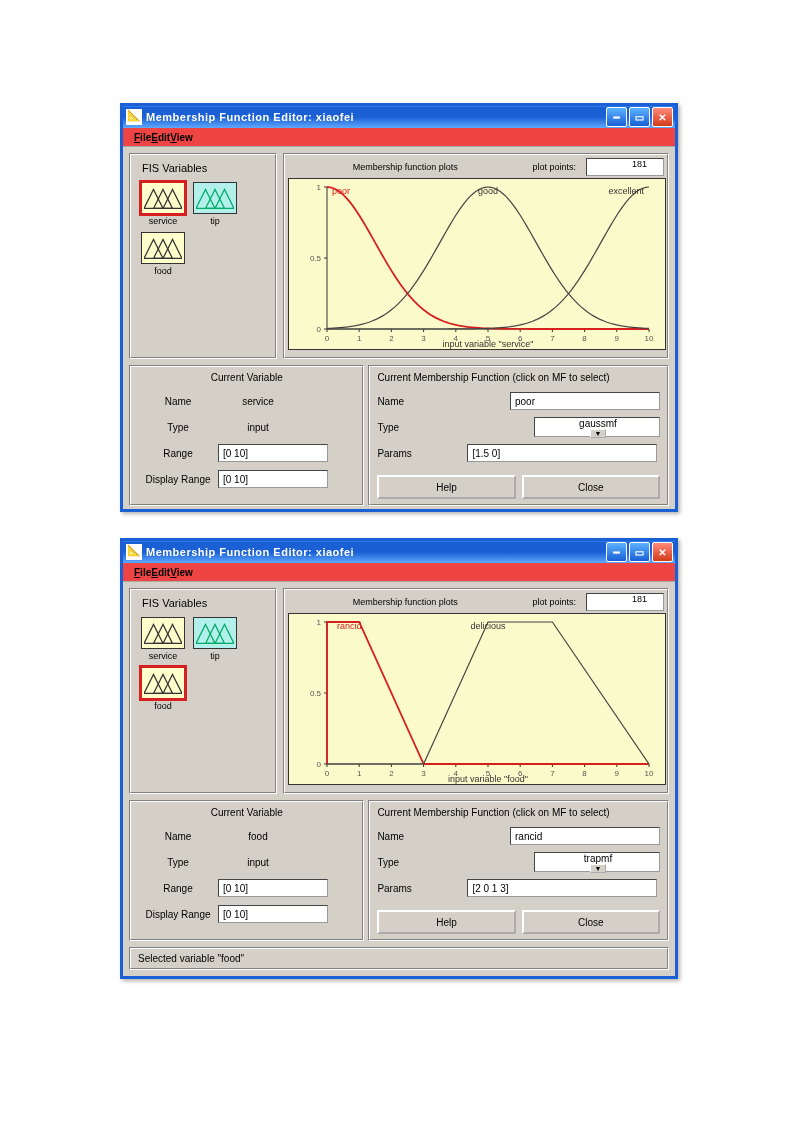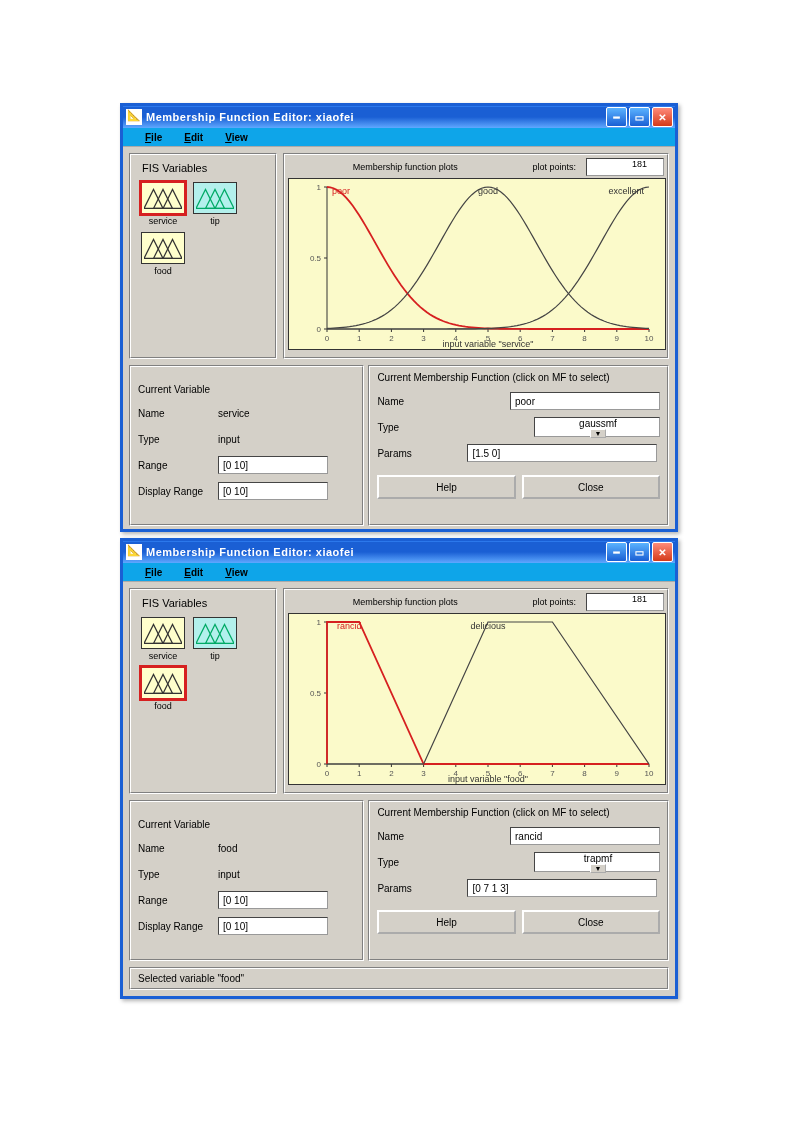--- a/index.html
+++ b/index.html
@@ -6,21 +6,21 @@
   .page{width:800px;height:1132px;position:relative;}
   .window{position:absolute;border:3px solid #1a5fd4;background:#d4d0c8;box-shadow:2px 2px 4px rgba(0,0,0,.3);}
   .titlebar{height:22px;background:linear-gradient(to bottom,#3a8dff 0%,#1a5fd4 5%,#1a5fd4 50%,#5fa8ff 100%);display:flex;align-items:center;padding:0 2px 0 3px;}
   .titlebar-icon{width:16px;height:16px;background:#fff;display:inline-block;margin-right:4px;position:relative;}
   .titlebar-icon::after{content:"📐";font-size:11px;position:absolute;top:0;left:1px;}
   .titlebar-text{flex:1;color:#fff;font-weight:bold;font-size:11px;letter-spacing:.5px;}
   .winbtns{display:flex;gap:2px;}
   .winbtn{width:19px;height:18px;border:1px solid #fff;border-radius:2px;display:flex;align-items:center;justify-content:center;font-size:10px;font-weight:bold;color:#fff;}
   .winbtn.min,.winbtn.max{background:linear-gradient(#5bb3ff,#1a5fd4);}
   .winbtn.close{background:linear-gradient(#ff8b7a,#d43a1a);}
-  .menubar{height:18px;background:#0ea5e9;border-bottom:1px solid #aaa;display:flex;align-items:center;padding-left:22px;gap:22px;font-size:10px;font-weight:bold;}
+  .menubar{height:18px;background:#ef4444;border-bottom:1px solid #aaa;display:flex;align-items:center;padding-left:11px;gap:0;font-size:10px;font-weight:bold;}
   .menubar span{cursor:default;text-decoration:underline;text-decoration-color:transparent;}
   .menubar span::first-letter{text-decoration:underline;}
   .content{display:flex;flex-direction:column;}
   .upper{display:flex;padding:6px 6px 3px;gap:6px;}
   .panel{background:#d4d0c8;border:1px solid #808080;border-right-color:#fff;border-bottom-color:#fff;padding:6px;box-sizing:border-box;}
   .panel.sunken{border:1px solid #808080;border-top-color:#808080;border-left-color:#808080;border-right-color:#fff;border-bottom-color:#fff;position:relative;}
   .panel.sunken::before{content:"";position:absolute;inset:0;border:1px solid #fff;border-right-color:#808080;border-bottom-color:#808080;pointer-events:none;}
   .fispanel{width:148px;height:206px;}
   .fistitle{font-size:11px;margin:2px 0 8px 6px;}
   .fisicons{display:flex;flex-wrap:wrap;gap:6px;padding-left:4px;}
@@ -29,21 +29,21 @@
   .ficon-box.input{background:#ffffcc;border:1px solid #333;}
   .ficon-box.output{background:#b3f0ec;border:1px solid #333;}
   .ficon-box.selected{outline:3px solid #d62020;outline-offset:-1px;}
   .ficon-box svg{width:38px;height:26px;}
   .plotpanel{flex:1;height:206px;position:relative;padding:4px;}
   .plothead{display:flex;align-items:center;justify-content:center;gap:10px;font-size:9px;margin-bottom:2px;}
   .plothead .mflabel{flex:1;text-align:center;}
   .plotpoints-input{width:44px;height:16px;border:1px inset #999;background:#fff;text-align:right;padding:0 16px;font-size:9px;}
   .plotarea{width:100%;height:170px;background:#fbfaca;border:1px solid #333;position:relative;}
   .lower{display:flex;gap:4px;padding:3px 6px;}
-  .lpanel{flex:1;padding:18px 8px;font-size:10px;}
+  .lpanel{flex:1;padding:6px 8px;font-size:10px;text-align:center;}
   .rpanel{flex:1.3;padding:6px 8px;font-size:10px;}
   .secthead{font-size:10px;margin-bottom:8px;}
   .frow{display:flex;align-items:center;margin-bottom:6px;height:20px;}
   .frow .lbl{width:80px;}
   .frow .val{width:80px;}
   .txtfield{width:100px;height:16px;border:1px inset #999;background:#fff;padding:0 4px;font-size:10px;display:flex;align-items:center;}
   .txtfield.wide{width:140px;}
   .combo{width:118px;height:18px;border:1px inset #999;background:#fff;display:flex;align-items:center;padding:0 2px 0 4px;font-size:10px;justify-content:space-between;flex-direction:column;}
   .combo-btn{width:14px;height:14px;background:#d4d0c8;border:1px outset #fff;display:flex;align-items:center;justify-content:center;font-size:7px;}
   .btnrow{display:flex;gap:6px;margin-top:12px;}
@@ -330,21 +330,21 @@
               <div class="lbl">Type</div>
               <div style="flex:1"></div>
               <div class="combo">
                 <span>trapmf</span>
                 <div class="combo-btn">▼</div>
               </div>
             </div>
          <div class="frow">
               <div class="lbl">Params</div>
               <div style="width:30px"></div>
-              <div class="txtfield wide" style="width:180px">[0 7 1 3]</div>
+              <div class="txtfield wide" style="width:180px">[2 0 1 3]</div>
             </div>
          <div class="btnrow">
            <div class="btn">Help</div>
            <div class="btn">Close</div>
          </div>
        </div>
      </div>
      <div class="panel sunken status">Selected variable "food"</div>
    </div>
     </div>

